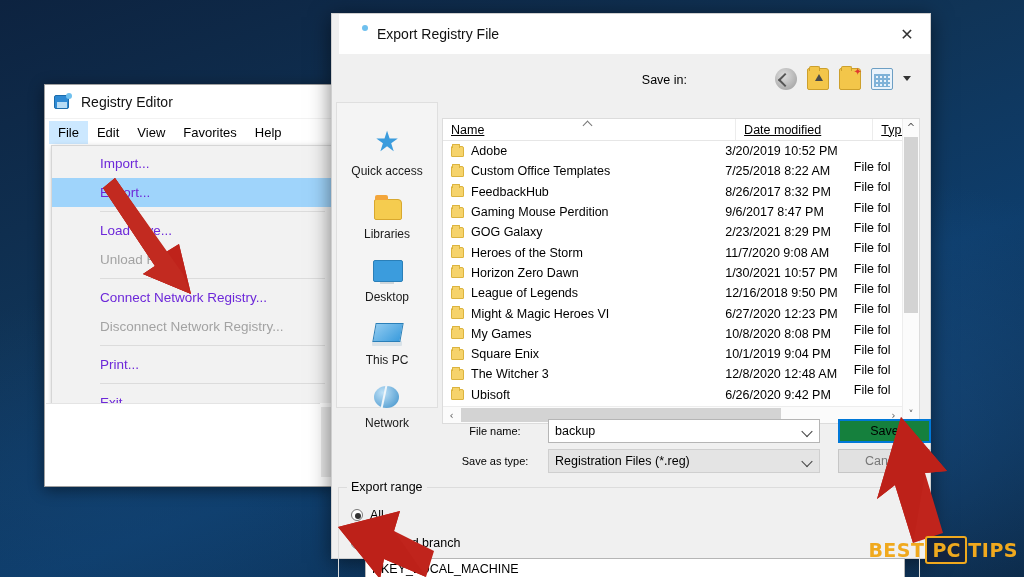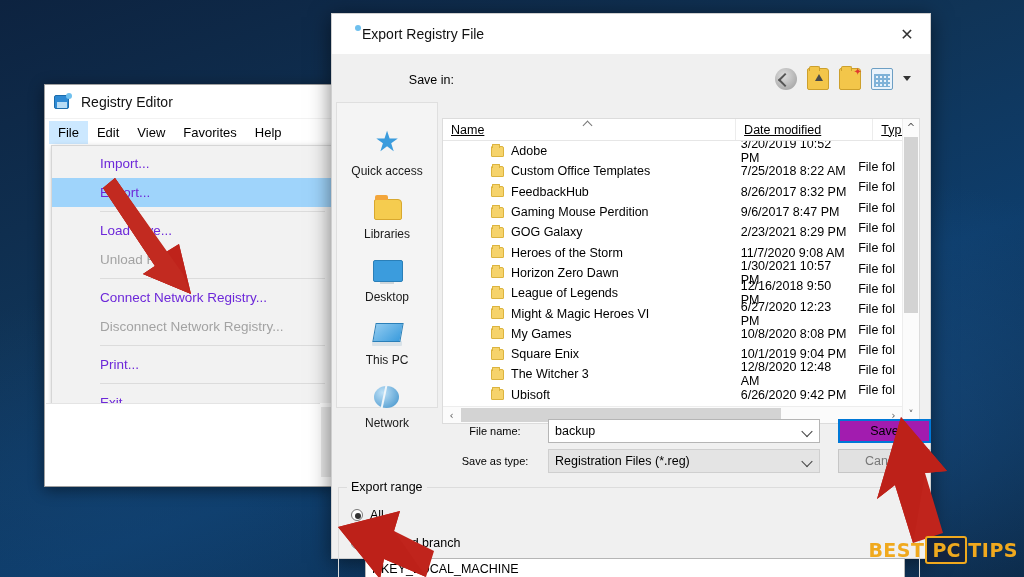--- a/index.html
+++ b/index.html
@@ -77,33 +77,33 @@
 
   
   #exportdlg {
     position:absolute; left:331px; top:13px; width:600px; height:546px;
     background:#f0f0f0;
     border:1px solid #cfcfcf;
     box-shadow: 0 4px 20px rgba(0,0,0,.5);
   }
   #exportdlg .dtitle {
     height:40px; background:#fff; display:flex; align-items:center;
-    padding-left:11px; gap:1px; position:relative;
+    padding-left:11px; gap:9px; position:relative;margin-left:7px;
   }
   #exportdlg .dtitle .t { font-size:14px; color:#111; }
   #exportdlg .closebtn {
     position:absolute; right:0; top:0; width:46px; height:40px;
     display:flex; align-items:center; justify-content:center;
     font-size:16px; color:#333; font-family:"DejaVu Sans", sans-serif;
   }
   #exportdlg .body { position:absolute; left:0; right:0; top:40px; bottom:0; background:#f0f0f0; }
 
   .row-savein {
-    position:absolute; left:16px; top:13px; height:26px; width:100%;
-    display:flex; align-items:center;
+    position:absolute; left:8px; top:13px; height:26px; width:100%;
+    display:flex; align-items:center;justify-content:center;
   }
   .lbl-savein { width:116px; text-align:right; padding-right:10px; font-size:12.5px; }
   .combo {
     height:24px; background:#fff; border:1px solid #b5b5b5; position:relative;
     display:flex; align-items:center; padding-left:6px; gap:7px; font-size:12.5px;
   }
   .combo .chev {
     position:absolute; right:7px; top:50%; transform:translateY(-50%);
     width:9px; height:9px;
   }
@@ -178,21 +178,21 @@
   .fl-head .col.name { width:295px; border-right:1px solid #ececec; }
   .fl-head .col.date { width:138px; border-right:1px solid #ececec; }
   .fl-head .col.type { width:46px; }
   .sortchev {
     position:absolute; left:140px; top:-1px; width:10px; height:10px;
   }
   .sortchev:before{
     content:""; position:absolute; left:1px; top:4px; width:6px; height:6px;
     border-left:1.3px solid #777; border-top:1.3px solid #777; transform:rotate(45deg);
   }
-  .fl-rows { position:absolute; left:0; right:17px; top:22px; bottom:17px; overflow:hidden;padding-left:40px; }
+  .fl-rows { position:absolute; left:0; right:17px; top:22px; bottom:17px; overflow:hidden; }
   .frow { height:20.3px; display:flex; align-items:center; font-size:12.5px; }
   .frow .c-name { width:295px; display:flex; align-items:center; gap:7px; padding-left:8px; }
   .frow .c-date { width:138px; padding-left:8px; }
   .frow .c-type { width:60px; padding-left:8px; overflow:hidden; white-space:nowrap;margin-top:32px; }
   .foldericon { width:13px; height:11px; background:#f6d36b; border:1px solid #dcb43f; border-radius:1px 2px 1px 1px; position:relative; flex:none;}
   .foldericon:before{ content:""; position:absolute; left:0px; top:-3px; width:6px; height:3px; background:#f6d36b; border:1px solid #dcb43f; border-bottom:none; border-radius:1px 1px 0 0;}
 
   .fl-vscroll { position:absolute; right:0; top:0; bottom:0; width:17px; background:#fbfbfb; border-left:1px solid #ededed;}
   .fl-vscroll .ar { height:17px; display:flex; align-items:center; justify-content:center; color:#555; font-size:10px; font-family:"DejaVu Sans", sans-serif;}
   .fl-vscroll .thumb { position:absolute; left:1px; right:1px; top:18px; height:176px; background:#d3d3d3; }
@@ -204,21 +204,21 @@
   
   .row-fname { position:absolute; left:0; top:364px; height:26px; width:100%; display:flex; align-items:center; }
   .row-ftype { position:absolute; left:0; top:394px; height:26px; width:100%; display:flex; align-items:center; }
   .lbl-f { width:216px; text-align:center; padding-left:110px; font-size:11px; }
   #fname-combo { width:272px; background:#fff; }
   #ftype-combo { width:272px; background:#e4e4e4; border:1px solid #cfcfcf; }
   .dlgbtn {
     position:absolute; width:93px; height:24px; display:flex; align-items:center; justify-content:center;
     font-size:12.5px; background:#e1e1e1; border:1px solid #c6c6c6;
   }
-  #save-btn { left:506px; top:365px; background:#a21caf; border:1px solid #0078d7; outline:1px solid #0078d7; outline-offset:-2px;}
+  #save-btn { left:506px; top:365px; background:#15803d; border:1px solid #0078d7; outline:1px solid #0078d7; outline-offset:-2px;}
   #cancel-btn { left:506px; top:395px; color:#777; }
 
   
   .exportrange {
     position:absolute; left:6px; right:10px; top:433px; height:103px;
     border:1px solid #dcdcdc;
   }
   .exportrange .legend {
     position:absolute; left:8px; top:-8px; background:#f0f0f0; padding:0 4px; font-size:12.5px;
   }

